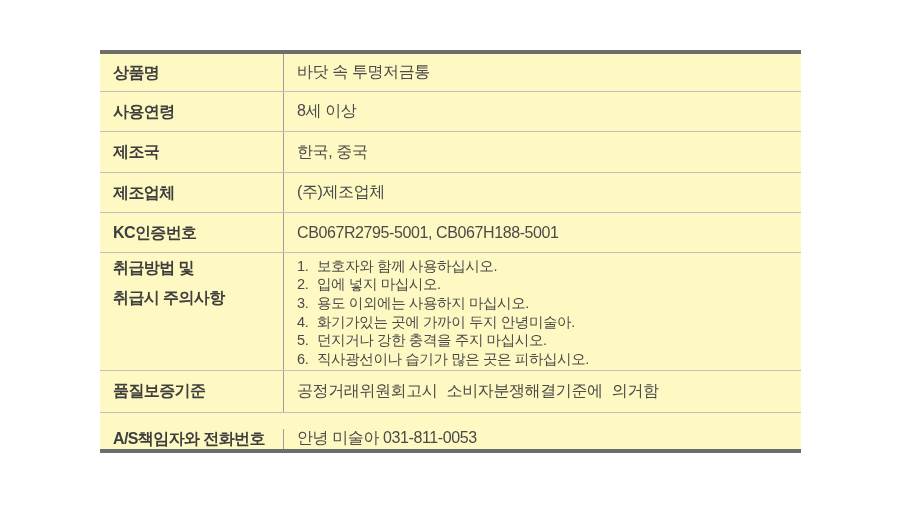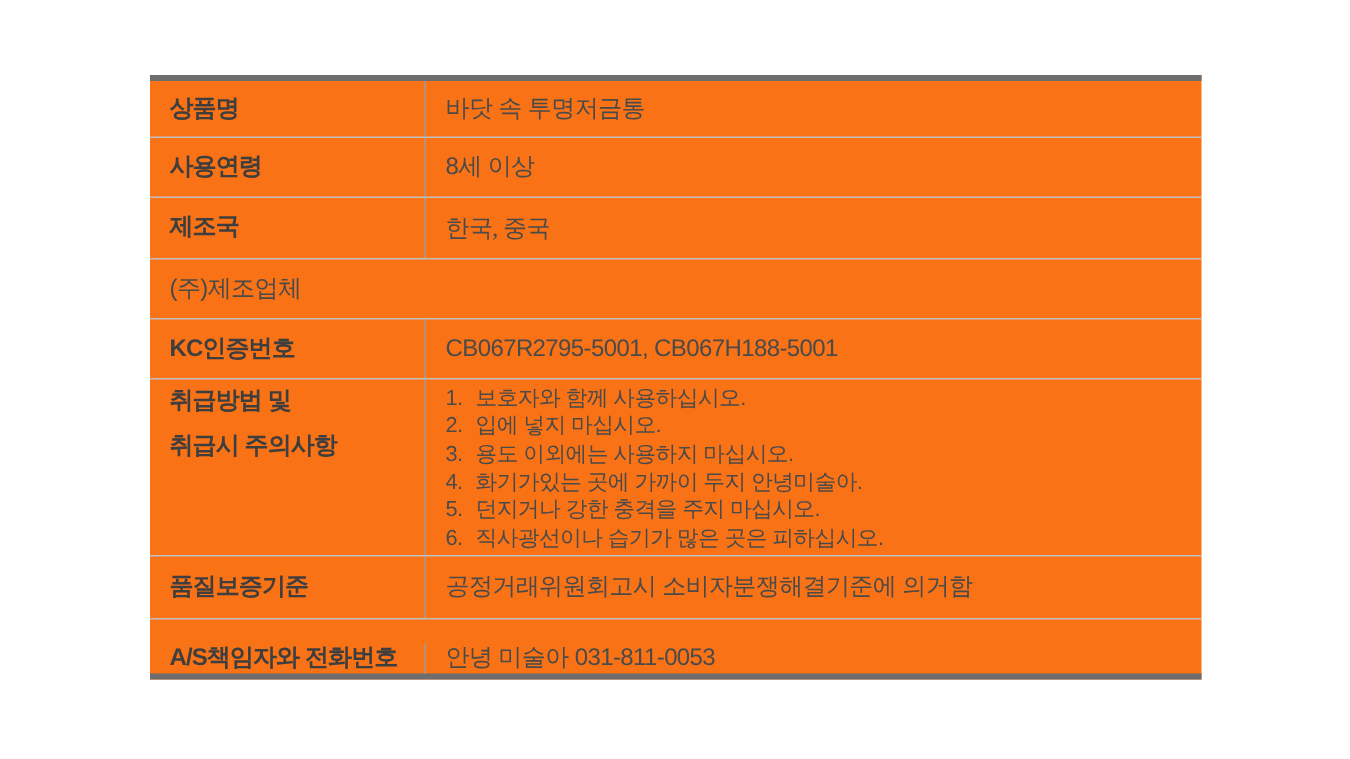--- a/index.html
+++ b/index.html
@@ -13,21 +13,21 @@
     width: 900px; height: 506px;
     background: #ffffff;
     overflow: hidden;
   }
   .spec-table {
     position: absolute;
     left: 100px; top: 50px;
     width: 701px;
     border-top: 4px solid #6d6d6d;
     border-bottom: 4px solid #6d6d6d;
-    background: #f97316;
+    background: #fef9c3;
   }
   .row {
     display: flex;
     border-bottom: 1px solid #c0c0c0;
   }
   .row:last-child { border-bottom: none; }
   .cell-label {
     flex: 0 0 184px;
     width: 184px;
     border-right: 1px solid #9e9e9e;
@@ -46,22 +46,22 @@
     display: flex;
     align-items: center;
     padding-left: 13px;
     padding-right: 8px;
     font-size: 16px;
     color: #4a4a4a;
     letter-spacing: -0.4px;
   }
   .h38  { height: 38px; }
   .h40  { height: 40px; }
-  .h41  { height: 41px; font-family: Liberation Serif, serif; }
-  .h42  { height: 42px; }
+  .h41  { height: 41px; }
+  .h42  { height: 42px; font-family: Liberation Mono, monospace; }
   .h36  { height: 36px; align-items: flex-end; }
   .h118 { height: 118px; }
   .label-multiline {
     display: block;
     line-height: 30px;
   }
   .cell-label.center-v { align-items: flex-start; }
   .care-value {
     align-items: flex-start;
     flex-direction: column;
@@ -97,20 +97,21 @@
       <div class="cell-label">사용연령</div>
       <div class="cell-value">8세 이상</div>
     </div>
 
     <div class="row h41">
       <div class="cell-label">제조국</div>
       <div class="cell-value">한국, 중국</div>
     </div>
 
     <div class="row h40">
+      <div class="cell-label">제조업체</div>
       <div class="cell-value">(주)제조업체</div>
     </div>
 
     <div class="row h40">
       <div class="cell-label">KC인증번호</div>
       <div class="cell-value">CB067R2795-5001, CB067H188-5001</div>
     </div>
 
     <div class="row h118">
       <div class="cell-label center-v">

